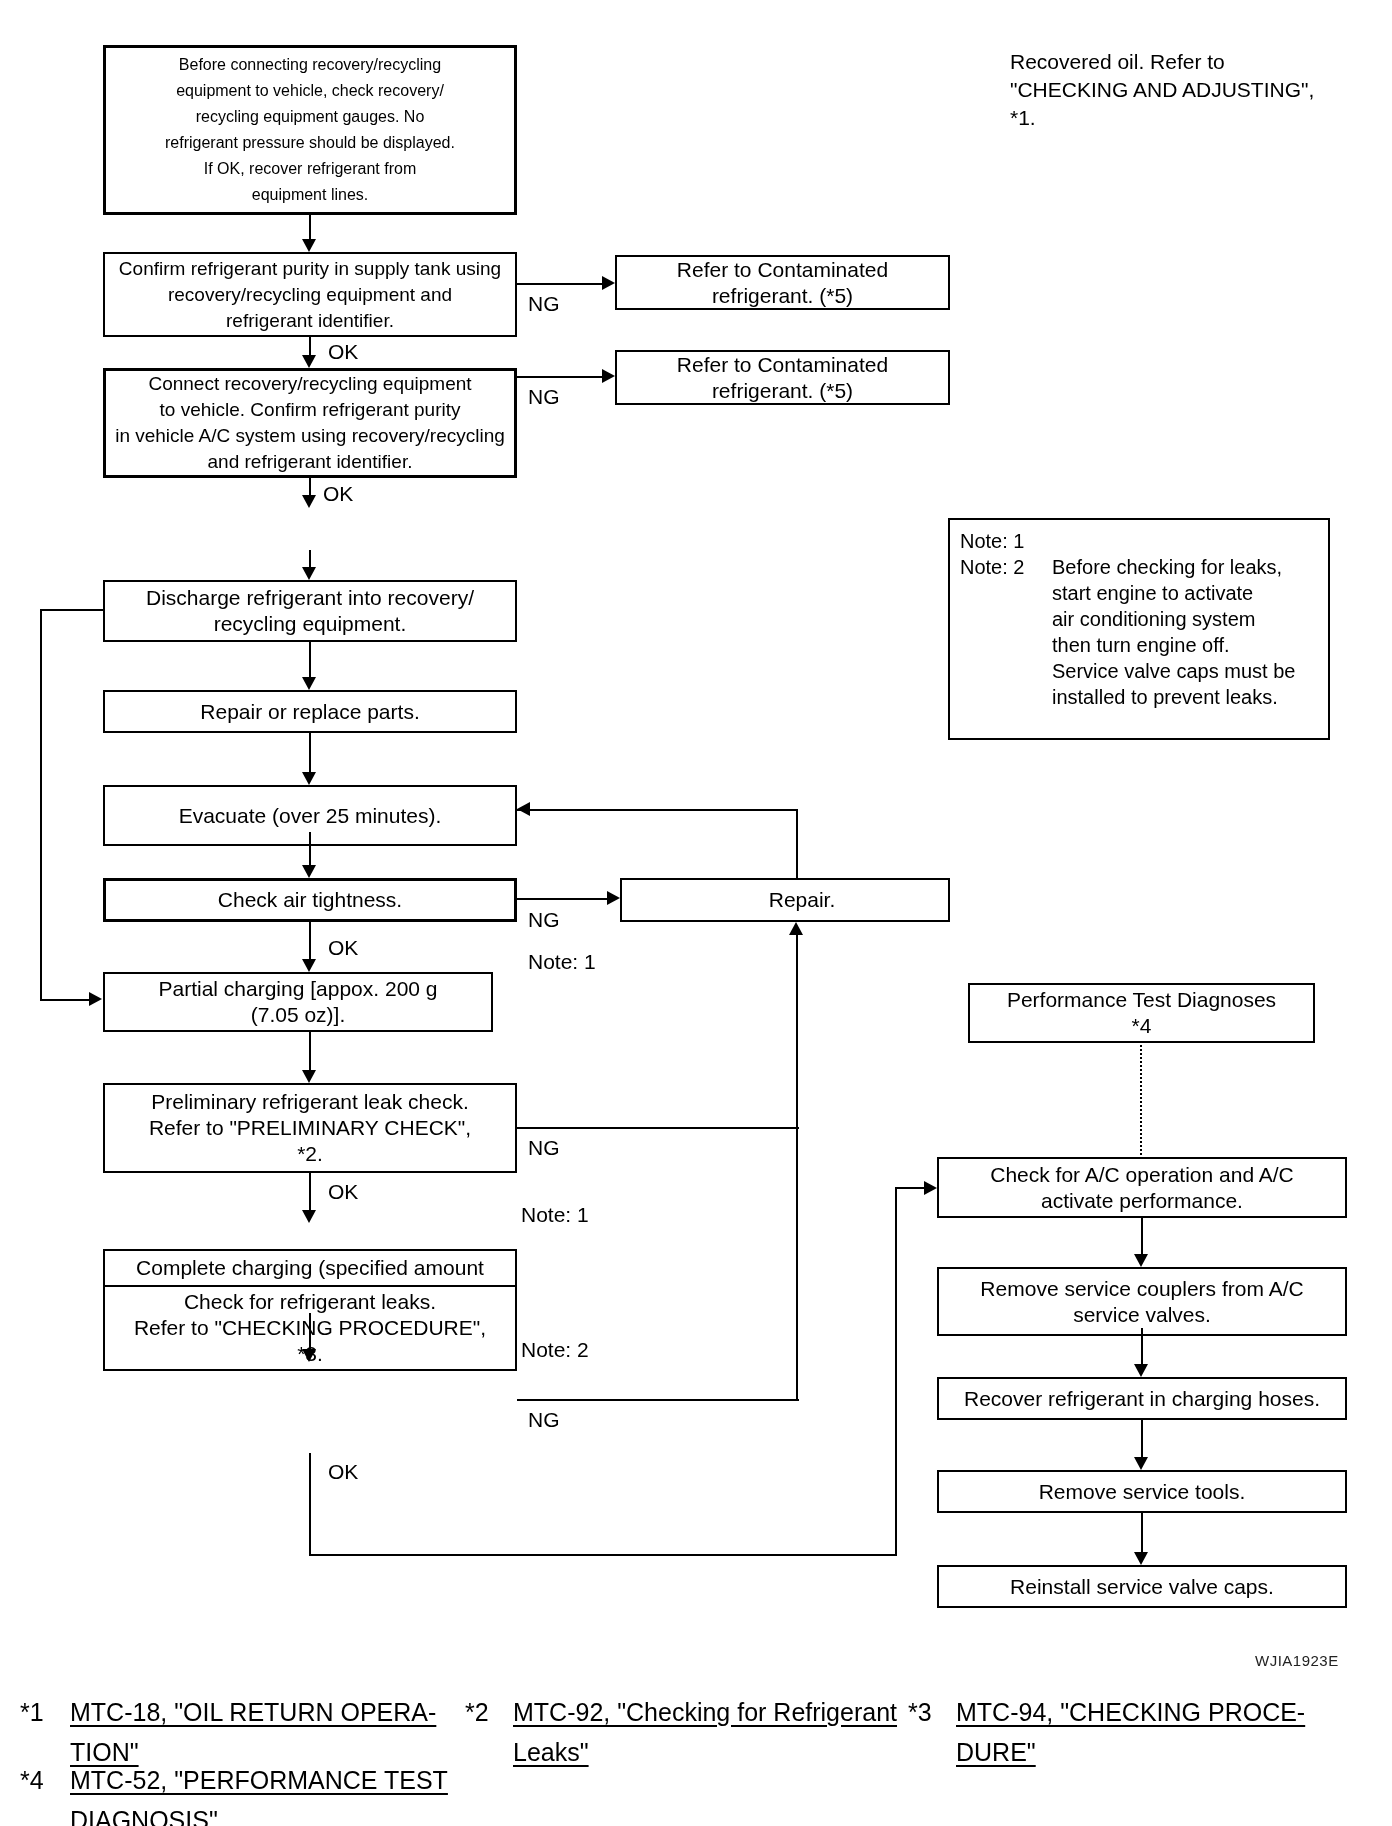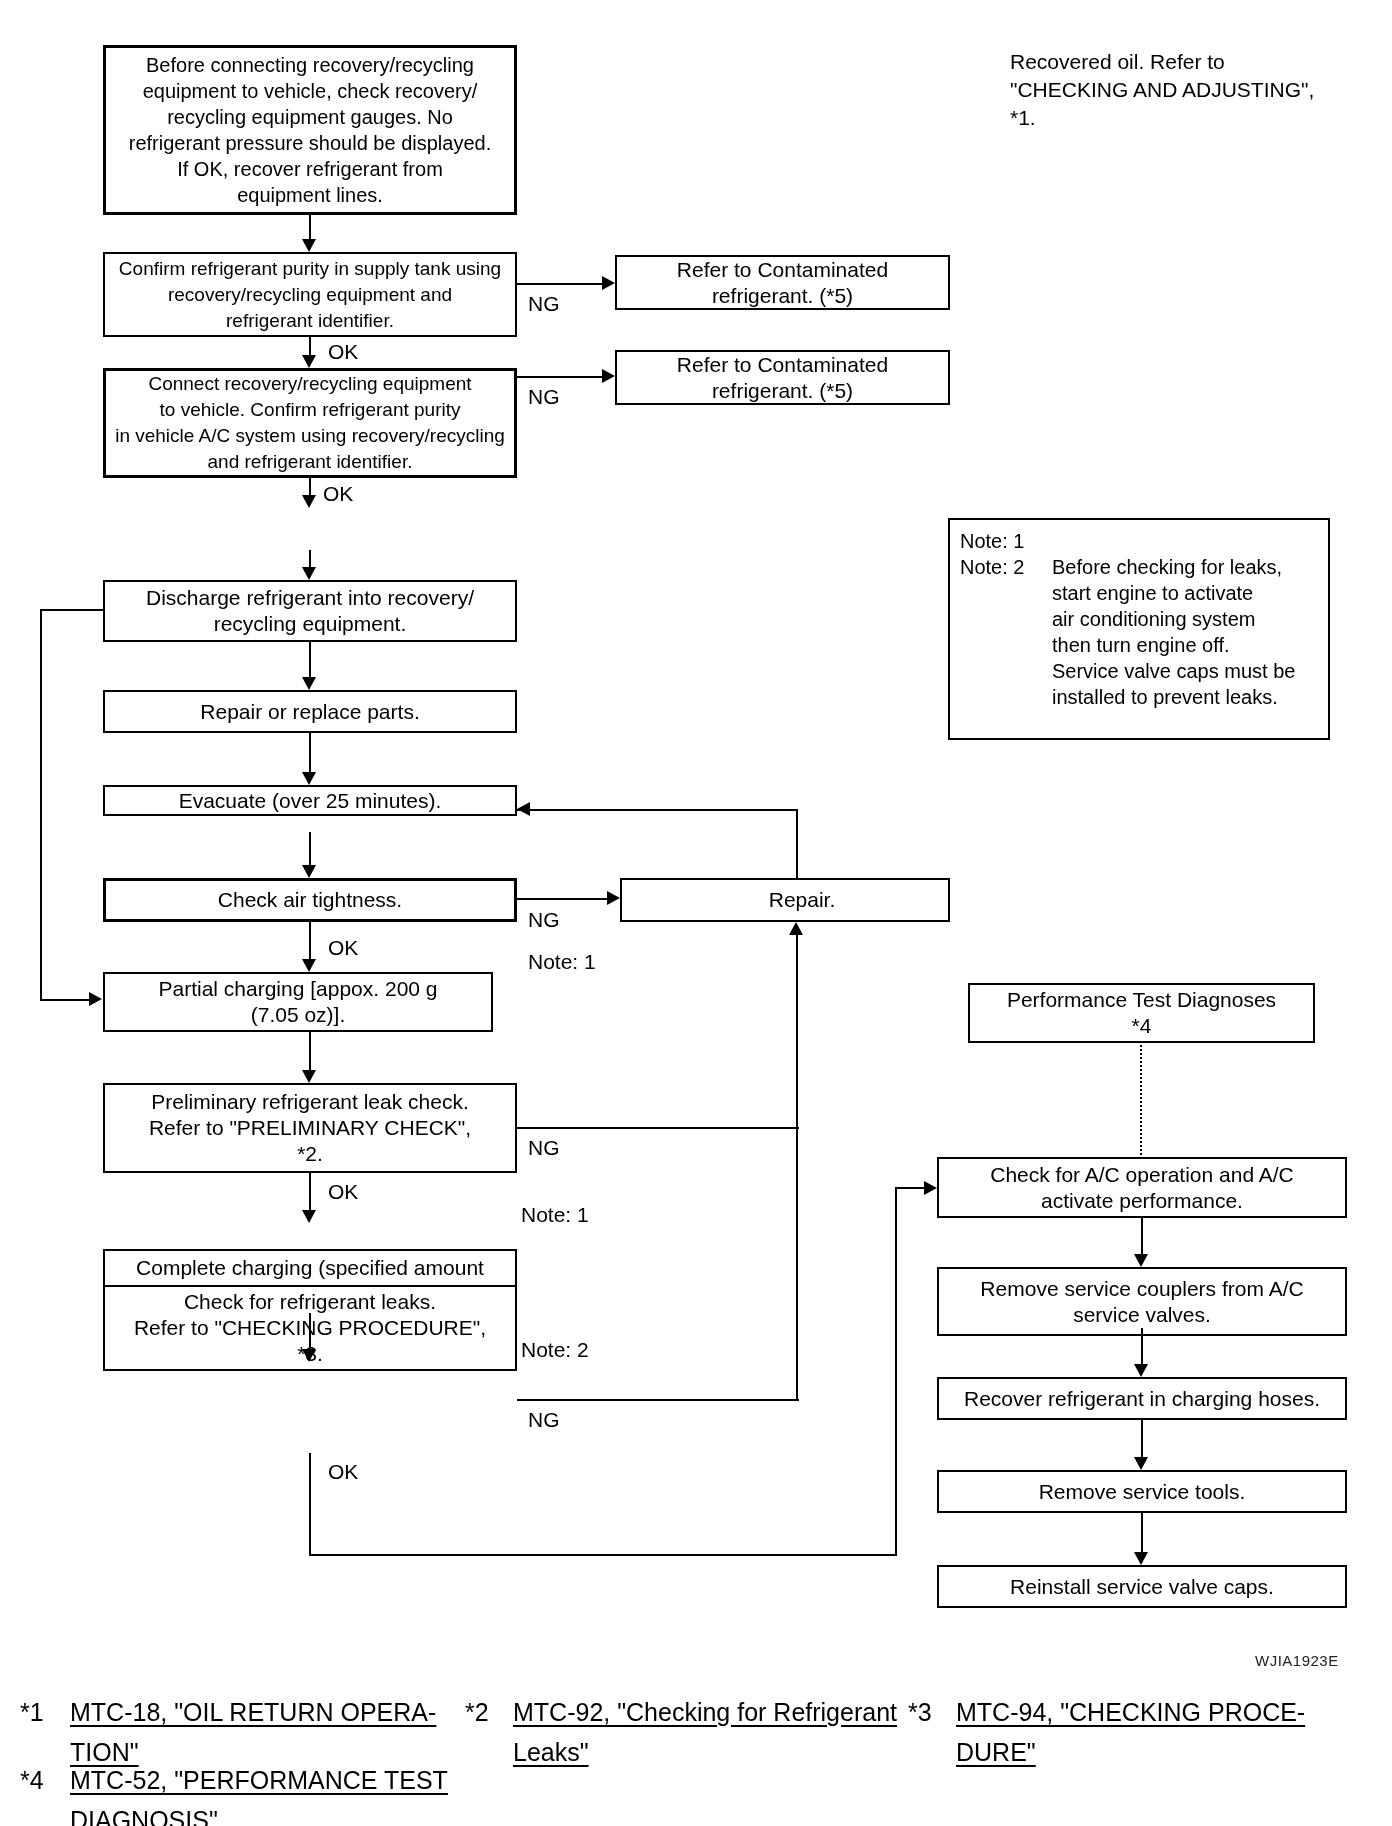--- a/index.html
+++ b/index.html
@@ -9,21 +9,21 @@
     overflow:hidden;
   }
   .box{
     position:absolute;border:2px solid #000;background:#fff;
     display:flex;align-items:center;justify-content:center;
     text-align:center;font-size:21px;line-height:26px;
     white-space:pre-line;box-sizing:border-box;padding:2px;
   }
   .thick{border-width:3px;}
   .fs19{font-size:19px;}
-  .fs20{font-size:20px;}
+  .fs20{font-size:16px;}
   .lbl{position:absolute;font-size:21px;line-height:24px;white-space:nowrap;}
   .hline{position:absolute;height:2px;background:#000;}
   .vline{position:absolute;width:2px;background:#000;}
   .vdotted{position:absolute;width:0;border-left:2px dotted #000;}
   .ah{position:absolute;width:0;height:0;}
   .ah-down{border-left:7px solid transparent;border-right:7px solid transparent;border-top:13px solid #000;}
   .ah-up{border-left:7px solid transparent;border-right:7px solid transparent;border-bottom:13px solid #000;}
   .ah-right{border-top:7px solid transparent;border-bottom:7px solid transparent;border-left:13px solid #000;}
   .ah-left{border-top:7px solid transparent;border-bottom:7px solid transparent;border-right:13px solid #000;}
   .annotation{position:absolute;font-size:21px;line-height:28px;white-space:pre-line;}
@@ -61,21 +61,21 @@
 to vehicle. Confirm refrigerant purity
 in vehicle A/C system using recovery/recycling
 and refrigerant identifier.</div>
 
 
   <div class="box" style="left:103px;top:580px;width:414px;height:62px;">Discharge refrigerant into recovery/
 recycling equipment.</div>
 
   <div class="box" style="left:103px;top:690px;width:414px;height:43px;">Repair or replace parts.</div>
 
-  <div class="box" style="left:103px;top:785px;width:414px;height:31px;text-align:right;">Evacuate (over 25 minutes).</div>
+  <div class="box" style="left:103px;top:785px;width:414px;height:61px;text-align:right;">Evacuate (over 25 minutes).</div>
 
   <div class="box thick" style="left:103px;top:878px;width:414px;height:44px;">Check air tightness.</div>
 
   <div class="box" style="left:103px;top:972px;width:390px;height:60px;">Partial charging [appox. 200 g
 (7.05 oz)].</div>
 
   <div class="box" style="left:103px;top:1083px;width:414px;height:90px;">Preliminary refrigerant leak check.
 Refer to "PRELIMINARY CHECK",
 *2.</div>
 

